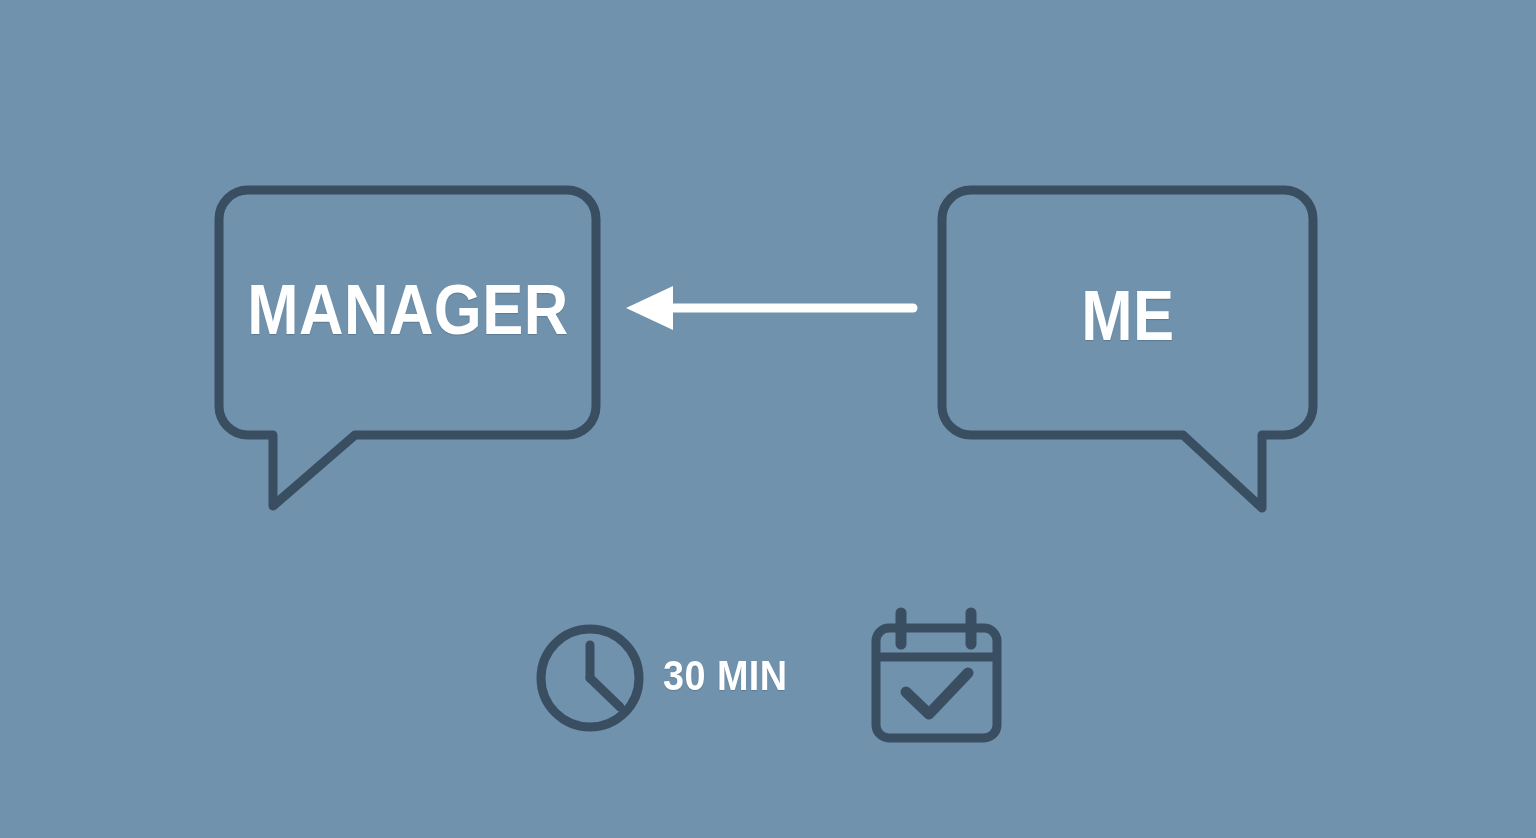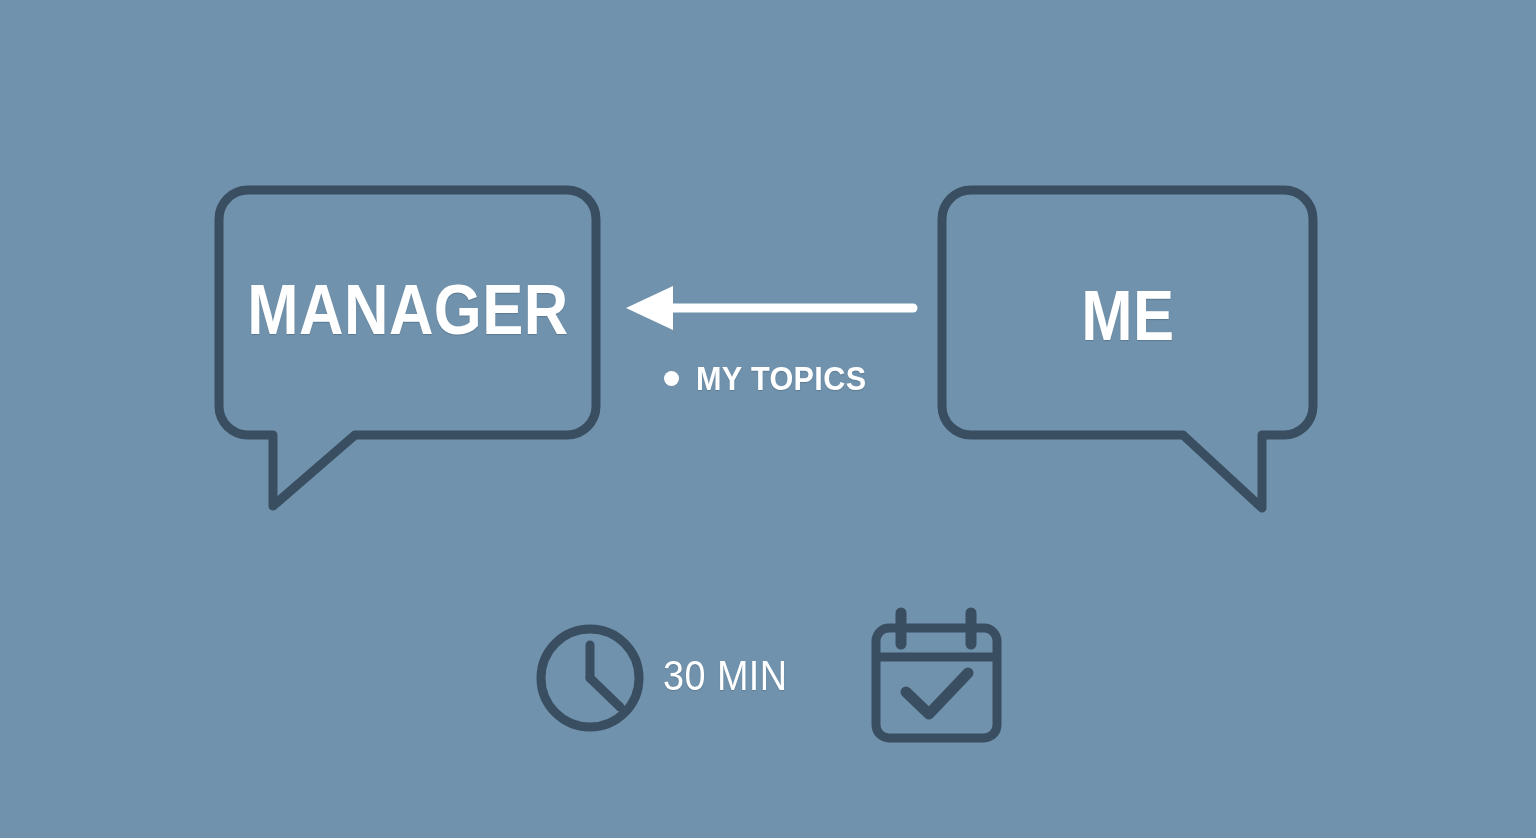--- a/index.html
+++ b/index.html
@@ -89,21 +89,21 @@
     transform: scaleX(0.9);
     transform-origin: left center;
     text-shadow: 0 1px 1px rgba(40,60,78,0.25);
   }
   #duration-text {
     position: absolute;
     left: 663px;
     top: 652px;
     color: #ffffff;
     font-size: 42px;
-    font-weight: 400;
+    font-weight: 700;
     letter-spacing: 0.5px;
     white-space: nowrap;
     text-shadow: 0 1px 1px rgba(40,60,78,0.25);
   }
   #duration-text span {
     display: inline-block;
     transform: scaleX(0.9);
     transform-origin: left center;
   }
 </style>
@@ -166,23 +166,19 @@
       <path d="M 876 657 L 997 657" stroke="#3a4e61" stroke-width="9" fill="none"></path>
       <path d="M 906 692 L 929 714 L 968 673" fill="none" stroke="#3a4e61" stroke-width="11" stroke-linecap="round" stroke-linejoin="round"></path>
     </g>
   </svg>
 
   <div class="label-text" id="manager-label">MANAGER</div>
 
   <div class="label-text" id="me-label">ME</div>
 
   <ul id="bullet-list">
-    <li>
-      <span class="dot"></span>
-      <span class="btxt">MY TOPICS</span>
-    </li>
   </ul>
 
   <div id="duration-text">
     <span>30 MIN</span>
   </div>
 
 </div>
 
 </body></html>

